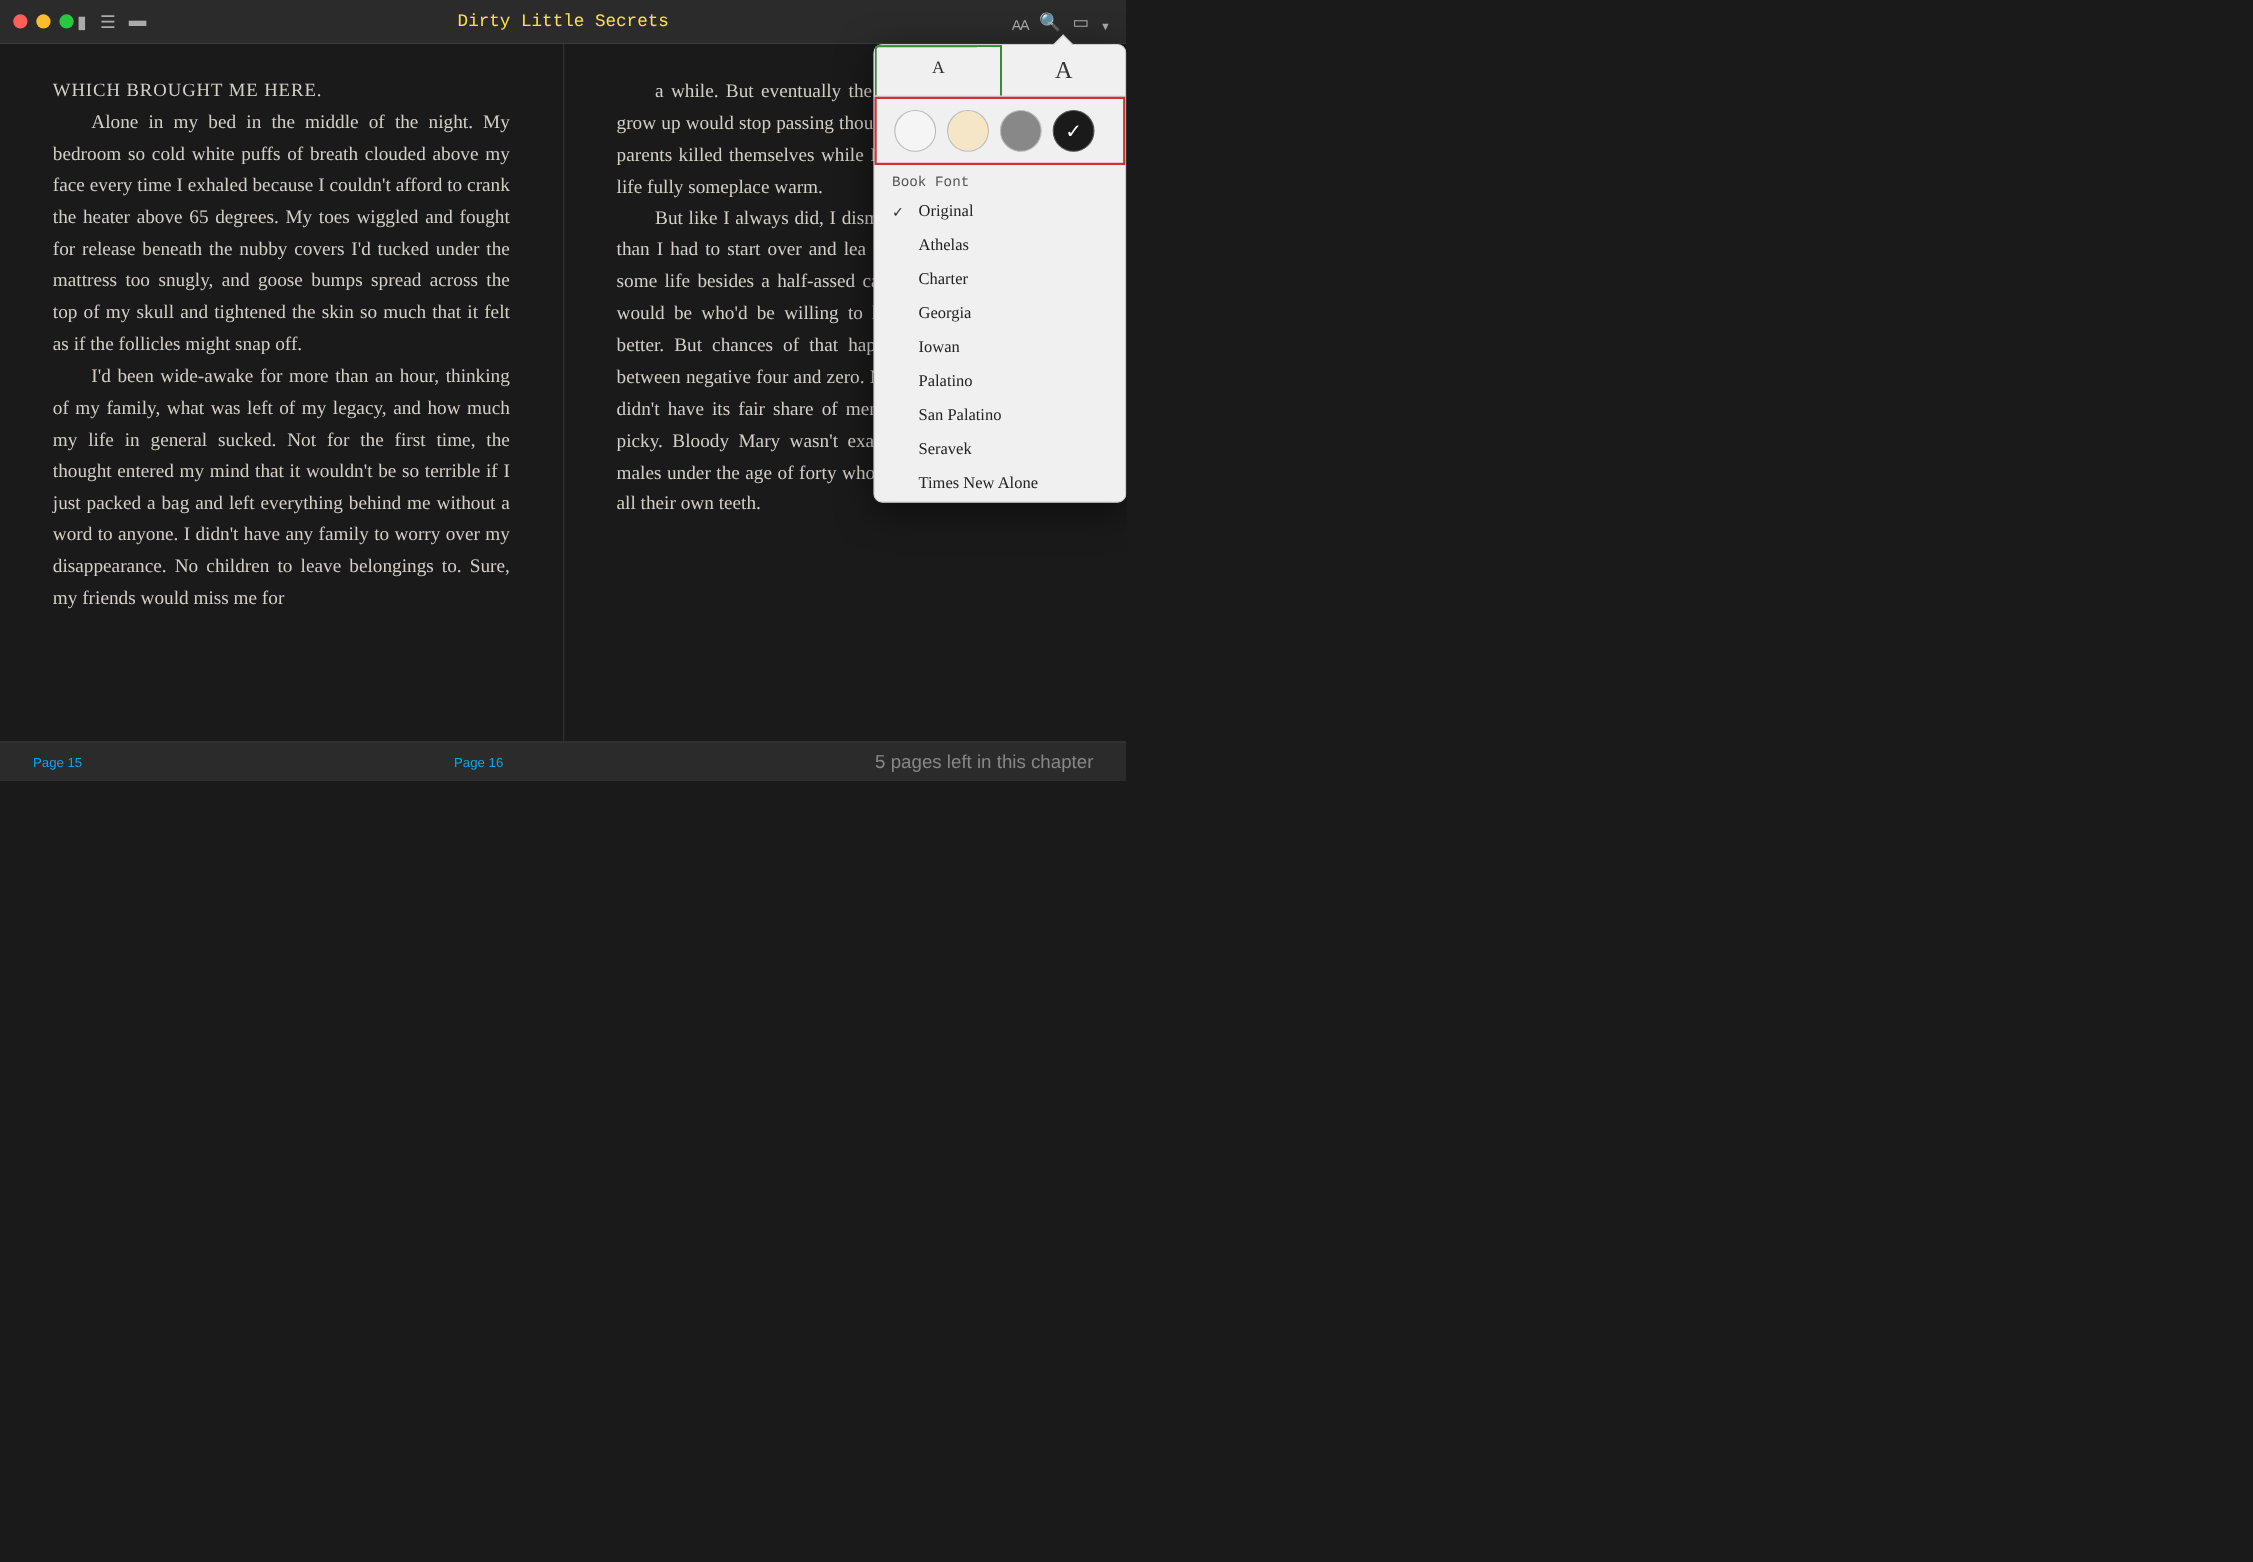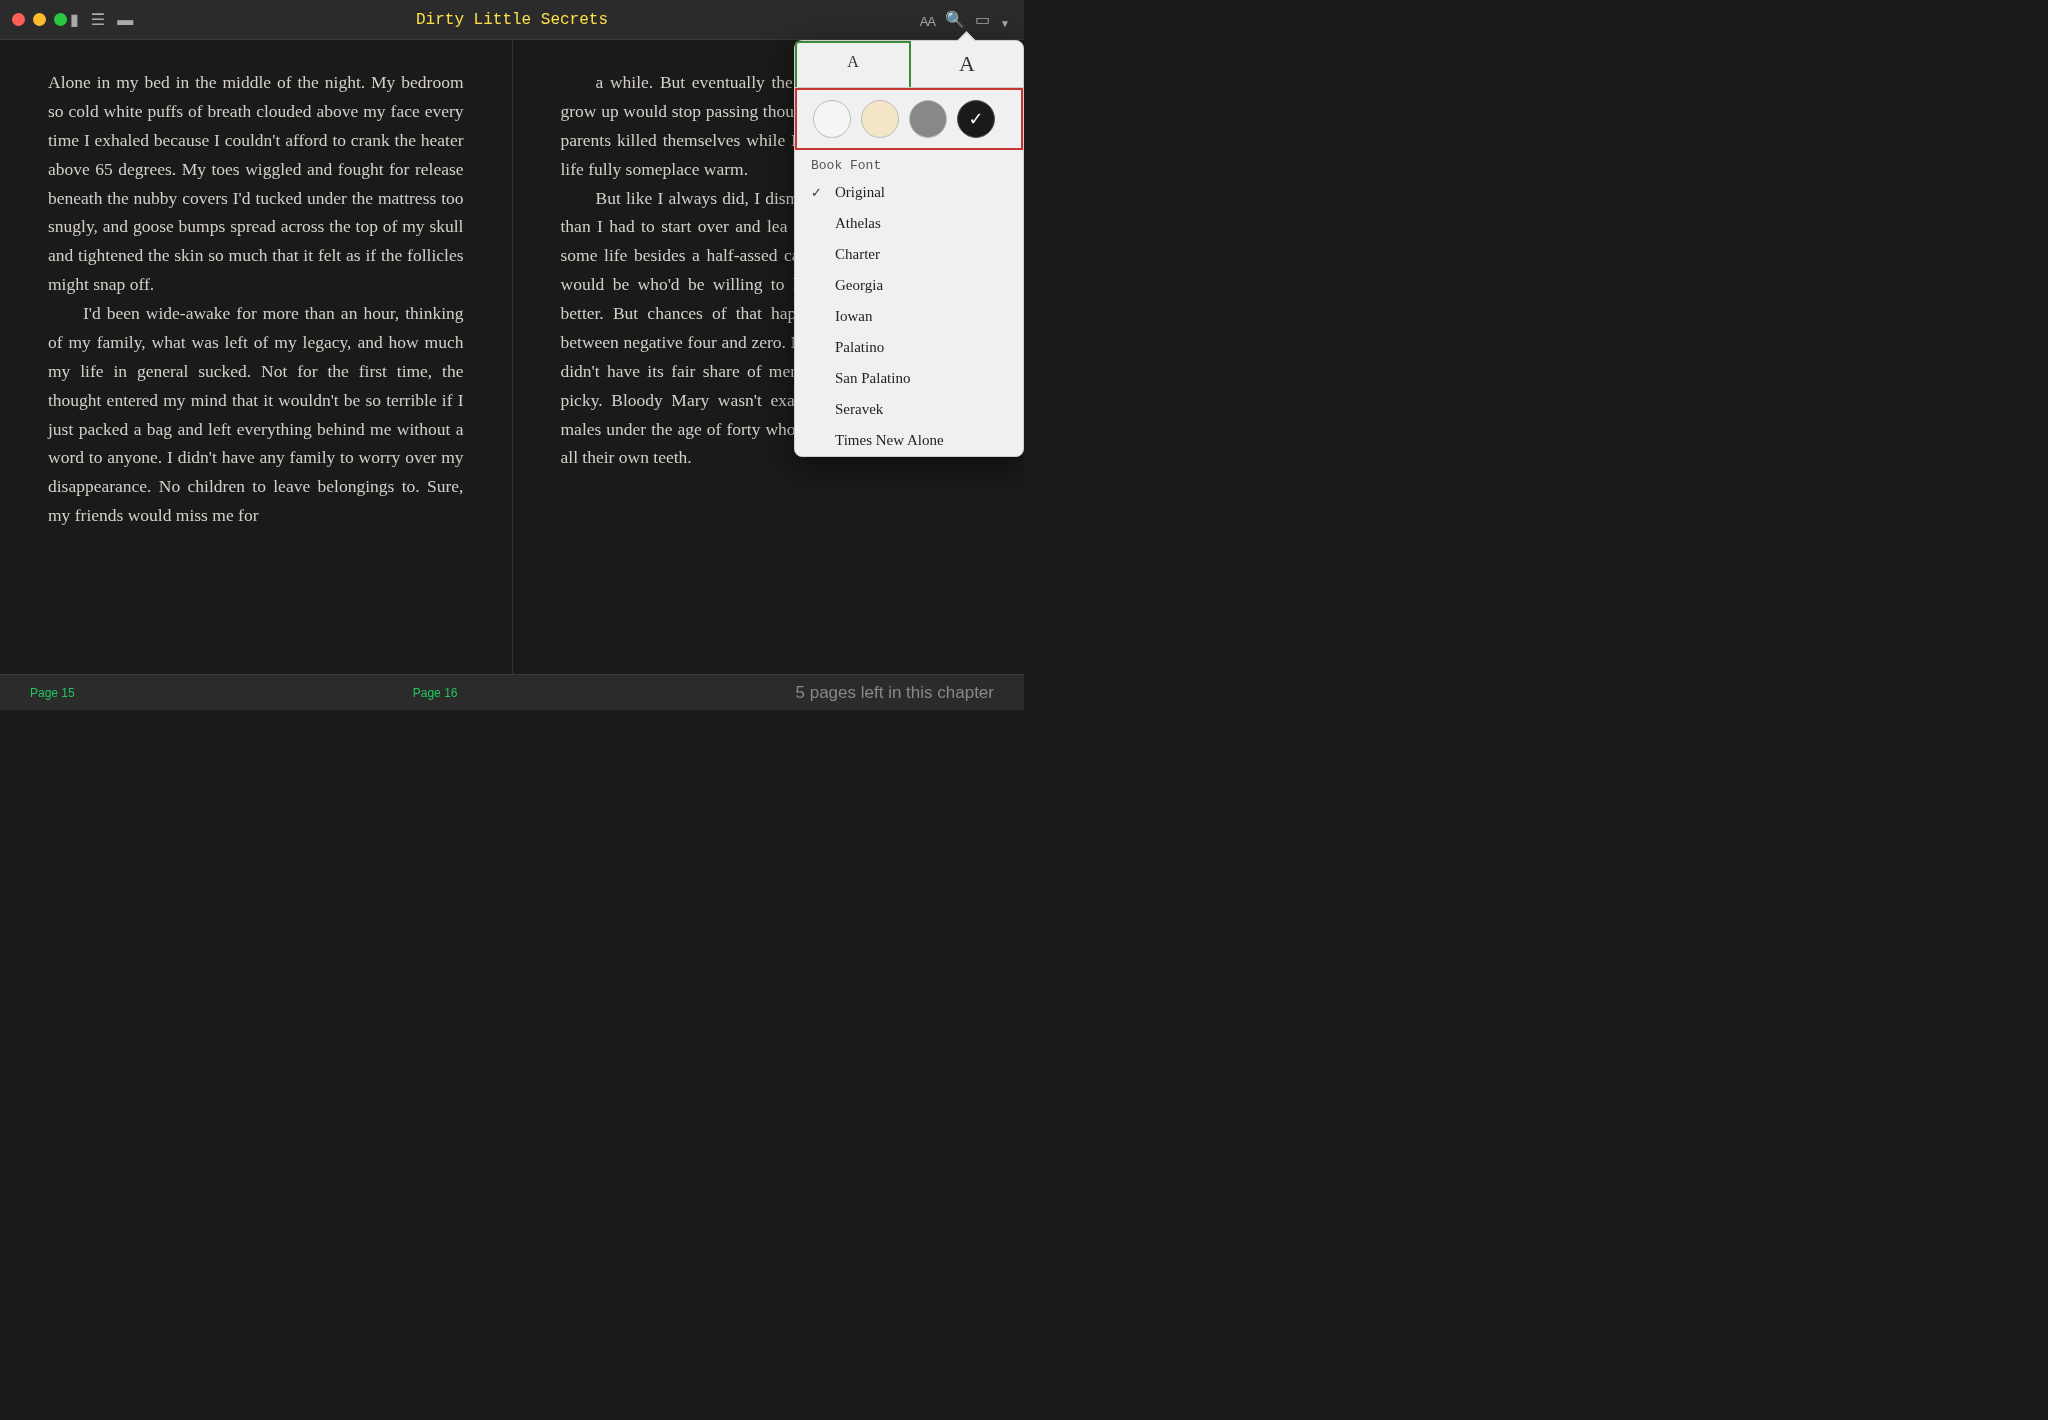--- a/index.html
+++ b/index.html
@@ -128,21 +128,21 @@
       height: 36px;
       background: #2b2b2b;
       display: flex;
       align-items: center;
       justify-content: space-between;
       padding: 0 30px;
       border-top: 1px solid #3a3a3a;
     }
 
     .footer-page {
-      color: #22c55e;
+      color: #0ea5e9;
       font-size: 12px;
       font-family: -apple-system, sans-serif;
     }
 
     .footer-info {
       color: #888;
       font-size: 17px;
       font-family: -apple-system, sans-serif;
     }
 
@@ -292,20 +292,21 @@
     <span class="toolbar-icon" style="font-size:13px; letter-spacing:-1px;">AA</span>
     <span class="toolbar-icon" style="font-size:16px;">🔍</span>
     <span class="toolbar-icon" style="font-size:16px;">▭</span>
     <span class="toolbar-icon" style="font-size:10px;">▼</span>
   </div>
 </div>
 
 <div class="main-content">
 
   <div class="page-left">
+    <p class="chapter-start">Which brought me here.</p>
     <p>Alone in my bed in the middle of the night. My bedroom so cold white puffs of breath clouded above my face every time I exhaled because I couldn't afford to crank the heater above 65 degrees. My toes wiggled and fought for release beneath the nubby covers I'd tucked under the mattress too snugly, and goose bumps spread across the top of my skull and tight­ened the skin so much that it felt as if the follicles might snap off.</p>
     <p>I'd been wide-awake for more than an hour, thinking of my family, what was left of my legacy, and how much my life in general sucked. Not for the first time, the thought entered my mind that it wouldn't be so terrible if I just packed a bag and left every­thing behind me without a word to anyone. I didn't have any family to worry over my disappearance. No children to leave belong­ings to. Sure, my friends would miss me for</p>
   </div>
 
   <div class="page-divider"></div>
 
   <div class="page-right">
     <p>a while. But eventually the people who watched me grow up would stop passing thoughts about that girl whose parents killed themselves while I would be starting a new life fully someplace warm.</p>
     <p>But like I always did, I dismissed the thought. It took than I had to start over and lea familiar behind. I needed some life besides a half-assed career tain of debt. A man would be who'd be willing to have sex would be even better. But chances of that happening were somewhere between negative four and zero. Not because Bloody Mary didn't have its fair share of men, but because I was just picky. Bloody Mary wasn't exactly teeming with single males under the age of forty who had health insurance and all their own teeth.</p>
   </div>

